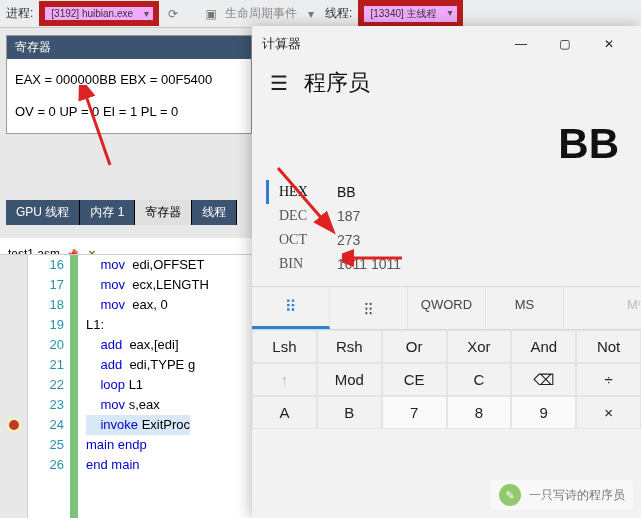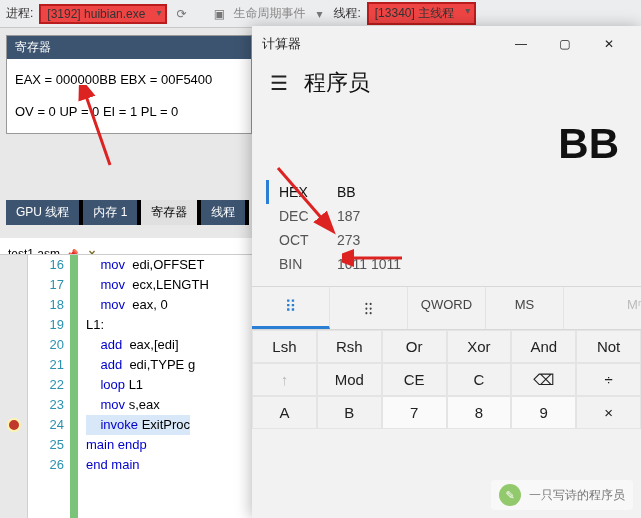--- a/index.html
+++ b/index.html
@@ -1,30 +1,30 @@
 <!DOCTYPE html>
 <html><head>
 <meta charset="utf-8">
 <style>
   * { box-sizing: border-box; margin: 0; padding: 0; font-family: "Microsoft YaHei", "Segoe UI", sans-serif; }
   body { width: 641px; height: 518px; background: #e8e8e8; position: relative; overflow: hidden; }
 
   .vs-toolbar { height: 28px; background: #ecedef; border-bottom: 1px solid #c8c8c8; display: flex; align-items: center; font-size: 12px; color: #333; gap: 6px; padding: 0 6px; }
-  .vs-toolbar .dropdown { border: 2px solid #b91c1c; background: #ef4444; padding: 1px 20px 1px 6px; font-size: 12px; position: relative; }
+  .vs-toolbar .dropdown { border: 6px solid #b91c1c; background: #f0abfc; padding: 1px 20px 1px 6px; font-size: 10px; position: relative; }
   .vs-toolbar .dropdown::after { content: "▾"; position: absolute; right: 4px; top: 1px; font-size: 10px; color: #555; }
   .vs-toolbar .icon { width: 16px; height: 16px; display: inline-flex; align-items: center; justify-content: center; color: #777; }
 
   .registers-panel { position: absolute; left: 6px; top: 35px; width: 246px; background: #fff; border: 1px solid #999; }
   .panel-title { background: #3d5470; color: #fff; font-size: 12px; padding: 3px 8px; }
   .registers-body { padding: 10px 8px; font-family: Consolas, monospace; font-size: 13px; color: #000; line-height: 1.7; white-space: nowrap; }
 
   .arrow1 { position: absolute; left: 75px; top: 85px; pointer-events: none; }
 
   .tabs-row { position: absolute; left: 6px; top: 200px; display: flex; gap: 0; font-size: 12px; }
-  .tabs-row .tab { background: #3d5470; color: #fff; padding: 4px 10px; border-right: 4px solid #000000; cursor: pointer; }
+  .tabs-row .tab { background: #3d5470; color: #fff; padding: 4px 10px; border-right: 1px solid #000000; cursor: pointer; }
   .tabs-row .tab.active { background: #e0e0e0; color: #000; }
 
   .file-tab-bar { position: absolute; left: 0; top: 228px; width: 252px; height: 32px; background: #ffffff; display: flex; align-items: center; font-size: 12px; margin-top: 10px; }
   .file-tab { padding: 4px 8px; display: flex; align-items: center; gap: 6px; }
   .file-tab .pin { color: #7a6a2a; font-size: 10px; }
   .file-tab .close { color: #7a6a2a; font-weight: bold; margin-left: 4px; cursor: pointer; }
 
   .editor { position: absolute; left: 0; top: 254px; width: 252px; height: 264px; background: #fff; display: flex; font-family: Consolas, monospace; font-size: 13px; border-top: 1px solid #ccc; overflow: hidden; }
   .gutter-bp { width: 28px; background: #e8e8e8; border-right: 1px solid #d0d0d0; }
   .gutter-ln { width: 42px; background: #fff; text-align: right; color: #2b91af; padding-right: 6px; line-height: 20px; }
@@ -39,21 +39,21 @@
   .calc-title .winbtns { margin-left: auto; display: flex; gap: 0; }
   .calc-title .winbtns div { width: 44px; height: 30px; display: flex; align-items: center; justify-content: center; color: #222; font-size: 12px; cursor: pointer; }
   .calc-mode { display: flex; align-items: center; gap: 16px; padding: 6px 18px 8px 18px; }
   .hamburger { font-size: 20px; color: #222; cursor: pointer; }
   .mode-label { font-size: 22px; color: #111; }
   .display { text-align: right; font-size: 42px; font-weight: 600; color: #111; padding: 14px 22px 8px 22px; }
 
   .bases { padding: 4px 14px 10px 14px; font-size: 14px; color: #555; }
   .bases .row { display: flex; gap: 18px; padding: 4px 0; border-left: 3px solid transparent; padding-left: 10px; cursor: pointer; }
   .bases .row.sel { border-left-color: #2a7fd4; color: #111; font-weight: 500; }
-  .bases .row .bl { width: 40px; }
+  .bases .row .bl { width: 40px; font-family: Liberation Serif, serif; }
 
   .arrow2 { position: absolute; pointer-events: none; }
   .arrow3 { position: absolute; pointer-events: none; }
 
   .mode-icons { display: flex; border-top: 1px solid #d8d8d8; border-bottom: 1px solid #d8d8d8; }
   .mode-icons .cell { flex: 1; text-align: center; padding: 10px 0; font-size: 13px; color: #444; cursor: pointer; border-right: 1px solid #e4e4e4; }
   .mode-icons .cell:last-child { border-right: none; color: #bbb; text-align: right; }
   .mode-icons .cell.icon-cell { font-size: 16px; }
   .mode-icons .cell.active { border-bottom: 3px solid #2a7fd4; color: #2a7fd4; }
 

